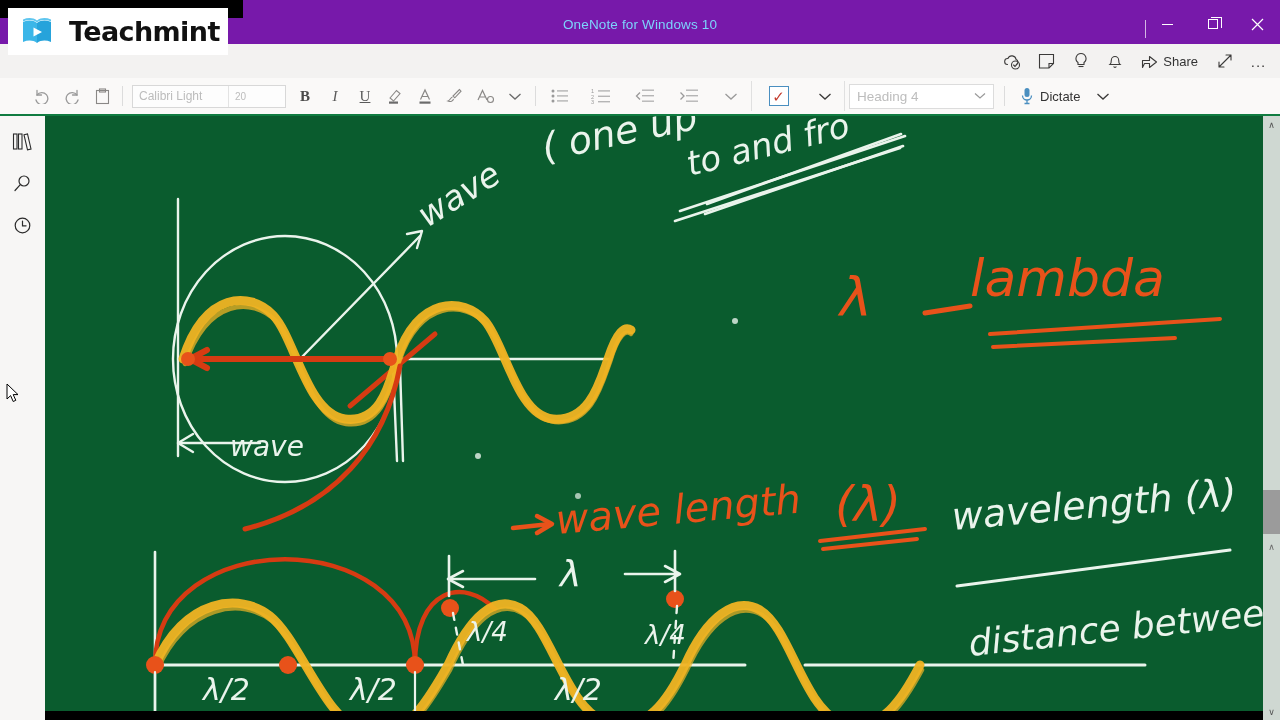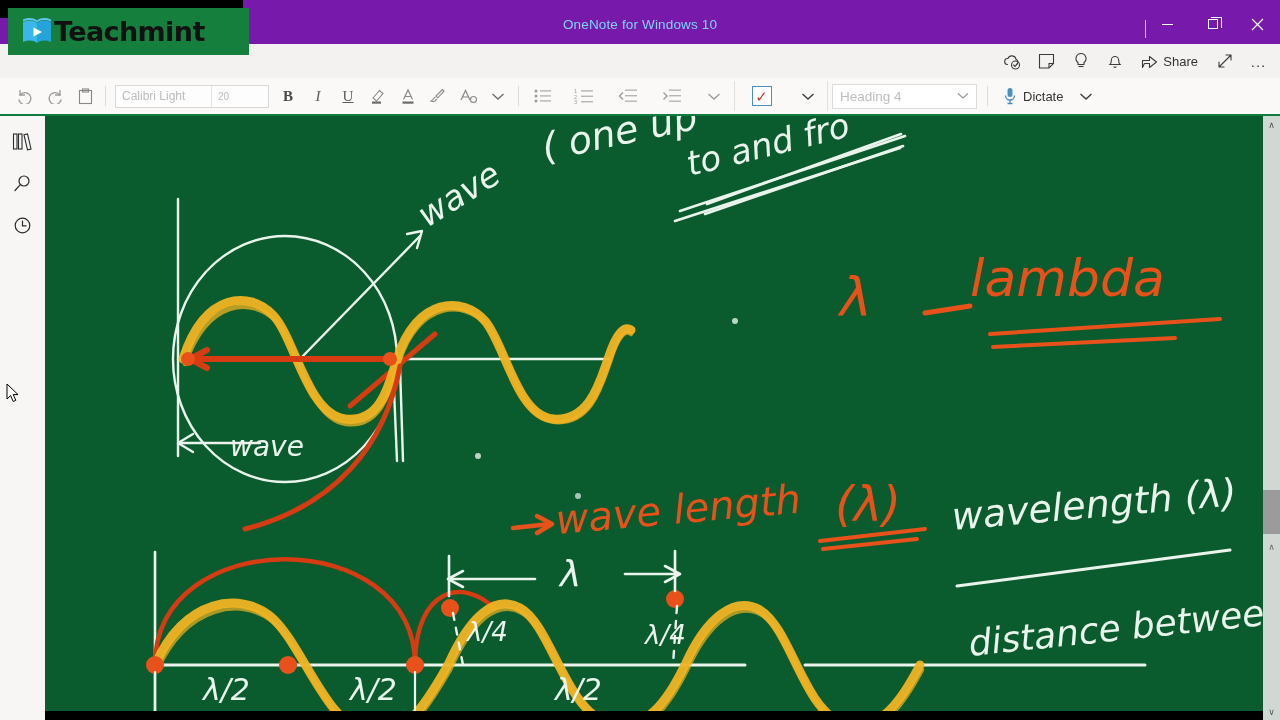--- a/index.html
+++ b/index.html
@@ -43,23 +43,23 @@
   .wc-min { right: 90px; }
   .wc-max { right: 45px; }
   .wc-close { right: 0px; }
   .wc-min .bar { width: 11px; height: 1px; background: #fff; }
   .wc-max .box { width: 10px; height: 10px; border: 1px solid #fff; position: relative; }
   .wc-max .box:before { content:""; position:absolute; left:2px; top:-3px; width:10px; height:10px; border:1px solid #fff; border-bottom:none; border-left:none; }
   .wc-close svg { display:block; }
 
   
   .logo-overlay {
-    position: absolute; left: 8px; top: 8px; width: 241px; height: 47px;
-    background: #15803d; z-index: 40;
-    display: flex; align-items: center; gap: 0; padding-left: 12px;
+    position: absolute; left: 8px; top: 8px; width: 220px; height: 47px;
+    background: #ffffff; z-index: 40;
+    display: flex; align-items: center; gap: 15px; padding-left: 12px;
   }
   .logo-mark { width: 34px; height: 34px; position: relative; }
   .logo-text {
     font-size: 27px; font-weight: bold; color: #111;
     letter-spacing: -0.6px; font-family: "DejaVu Sans", sans-serif;
   }
 
   
   .ribbon {
     position: absolute; top: 44px; left: 0; width: 1280px; height: 34px;
@@ -84,21 +84,21 @@
     color:#3b3a39; cursor:default;
   }
   .share-btn {
     display:flex; align-items:center; gap:5px; padding: 0 8px; height: 26px;
     font-size: 13px; color:#333; cursor:default;
   }
 
   
   .fmtbar {
     position:absolute; top:78px; left:0; width:1280px; height:38px;
-    background:#faf9f8; display:flex; align-items:center; padding-left:10px;
+    background:#faf9f8; display:flex; align-items:center; padding-left:27px;
     border-bottom: 2px solid #107c41;
   }
   .fbtn {
     width:30px; height:30px; display:flex; align-items:center; justify-content:center;
     color:#8a8886; font-size:15px; cursor:default; flex:none;
   }
   .fsep { width:1px; height:20px; background:#dcdcdc; margin:0 5px; flex:none; }
   .fontbox {
     display:flex; border:1px solid #d8d8d8; background:#fdfdfd; height:23px;
     margin: 0 4px; flex:none;

